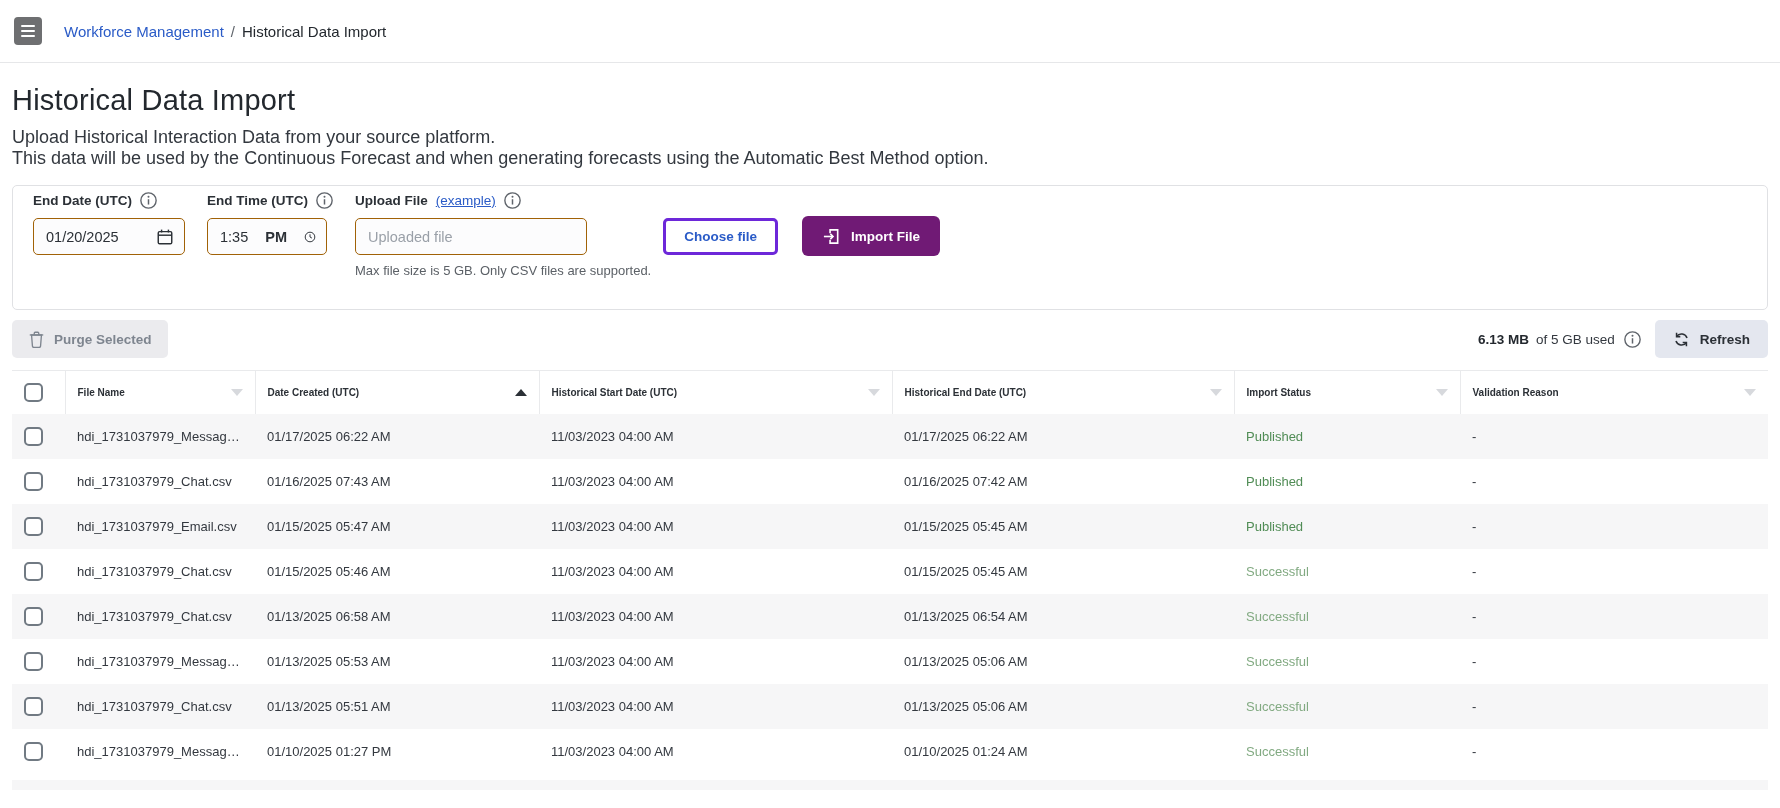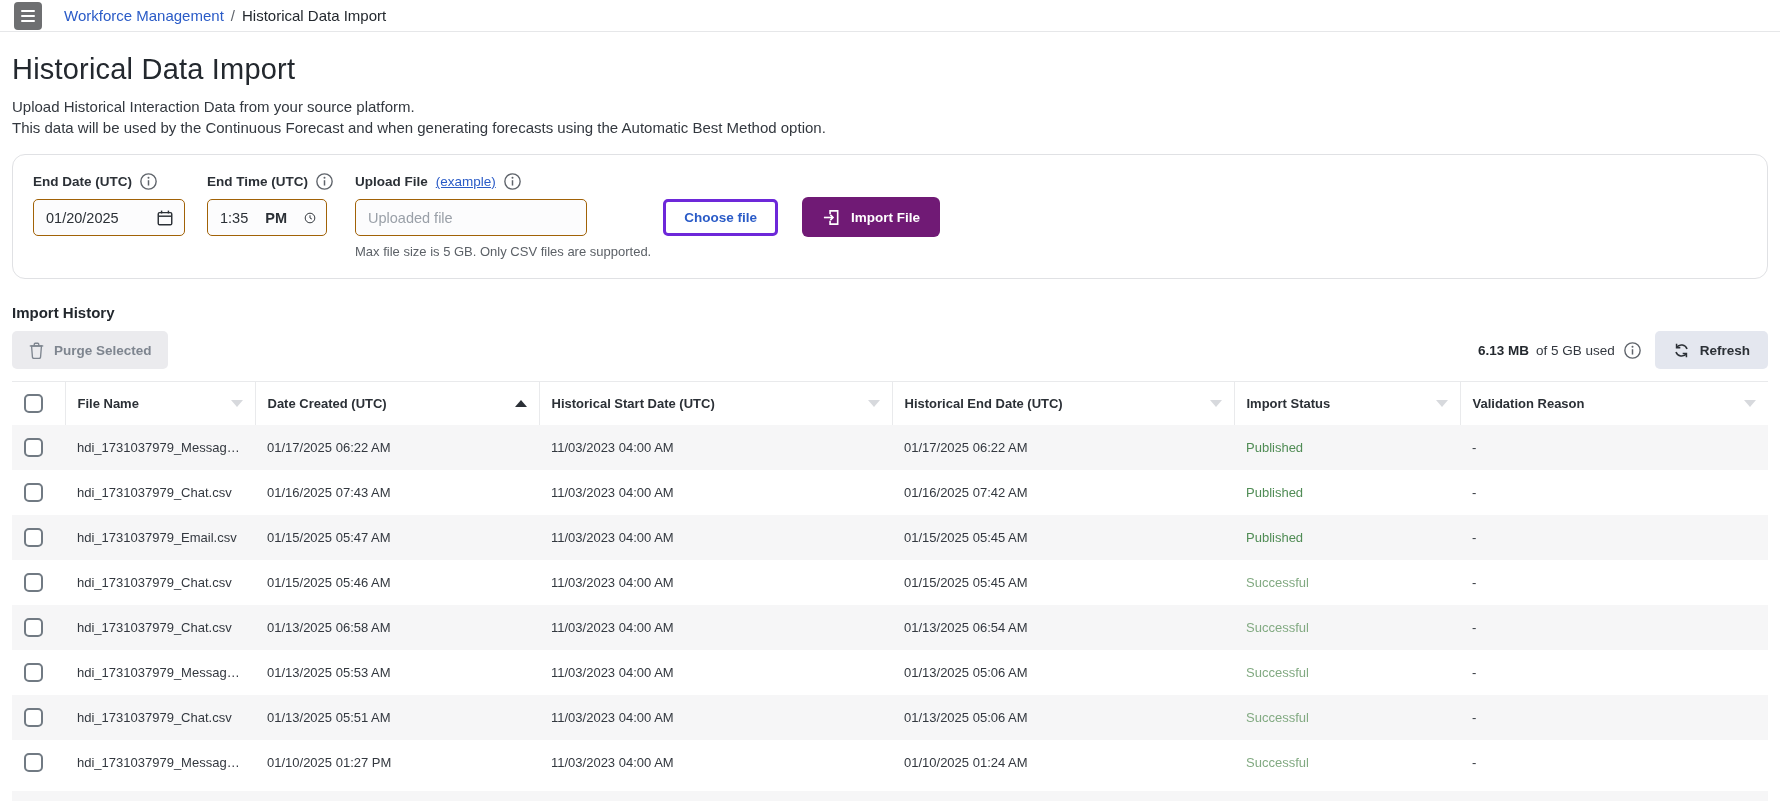--- a/index.html
+++ b/index.html
@@ -1,39 +1,39 @@
 <!DOCTYPE html>
 <html><head>
 <meta charset="utf-8">
 <style>
   * { box-sizing: border-box; margin: 0; padding: 0; }
   html, body { width: 1780px; height: 808px; overflow: hidden; background: #ffffff;
     font-family: "Liberation Sans", sans-serif; color: #33383f; }
 
   
-  .topbar { height: 32px; display: flex; align-items: center; padding: 0 14px;
+  .topbar { height: 63px; display: flex; align-items: center; padding: 0 14px;
     border-bottom: 1px solid #e6e7e9; background: #fff; }
   .menu-btn { width: 28px; height: 28px; background: #6e6f71; border: none; border-radius: 4px;
     display: inline-flex; flex-direction: column; justify-content: center; align-items: center;
     gap: 3px; cursor: pointer; }
   .menu-btn span { display: block; width: 14px; height: 2px; background: #ffffff; border-radius: 1px; }
   .breadcrumb { margin-left: 22px; font-size: 15px; display: flex; align-items: center; gap: 7px; }
   .breadcrumb a { color: #2a5bc7; text-decoration: none; cursor: pointer; }
   .breadcrumb .sep { color: #5f646b; }
   .breadcrumb .current { color: #23282e; }
 
   .content { padding: 0 12px; }
 
   
   h1.page-title { margin: 21px 0 10px 0; font-size: 29px; font-weight: 500; color: #23282e; letter-spacing: .2px; }
-  .page-desc { font-size: 15px; line-height: 21px; color: #33383f; }
-
-  
-  .form-panel { margin-top: 16px; border: 1px solid #e0e1e4; border-radius: 13px; background: #fff;
-    padding: 18px 20px 14px 20px; height: 125px; }
+  .page-desc { font-size: 18px; line-height: 21px; color: #33383f; }
+
+  
+  .form-panel { margin-top: 16px; border: 1px solid #e0e1e4; border-radius: 5px; background: #fff;
+    padding: 6px 20px 14px 20px; height: 125px; }
   .form-row { display: flex; align-items: flex-start; }
   .field { margin-right: 22px; }
   .field-label { display: flex; align-items: center; gap: 8px; font-size: 13.5px; font-weight: bold;
     color: #2b3036; margin-bottom: 9px; }
   .info-icon { width: 17px; height: 17px; flex: 0 0 auto; color: #5f646b; }
   .input-box { height: 37px; border: 1px solid #a16207; border-radius: 5px; background: #fcfcfd;
     display: flex; align-items: center; padding: 0 10px 0 12px; font-size: 14.5px; color: #2b3036; }
   .date-input { width: 152px; justify-content: space-between; }
   .time-input { width: 120px; gap: 17px; justify-content: flex-end; }
   .time-input .meridiem { font-weight: bold; }
@@ -57,21 +57,21 @@
   .toolbar-right { display: flex; align-items: center; gap: 14px; }
   .storage { display: flex; align-items: center; gap: 5px; font-size: 13.5px; color: #33383f; }
   .storage .used { font-weight: bold; color: #23282e; margin-right: 2px; }
   .refresh-btn { height: 38px; padding: 0 18px; background: #e4e7ef; border: none; color: #2b3036;
     gap: 10px; }
   .refresh-btn svg { width: 17px; height: 17px; }
 
   
   table.history { margin-top: 12px; width: 100%; border-collapse: collapse; table-layout: fixed; }
   thead th { height: 43px; background: #fff; border-top: 1px solid #e9eaec; border-right: 1px solid #e9eaec;
-    font-size: 13px; font-weight: bold; color: #2b3036; text-align: left; padding: 0 12px; }
+    font-size: 10px; font-weight: bold; color: #2b3036; text-align: left; padding: 0 12px; }
   thead th:last-child { border-right: none; }
   thead th .th-inner { display: flex; align-items: center; justify-content: space-between; }
   .sort-caret { width: 0; height: 0; }
   .sort-caret.inactive { border-left: 6px solid transparent; border-right: 6px solid transparent;
     border-top: 7px solid #d7d9dd; }
   .sort-caret.asc { border-left: 6px solid transparent; border-right: 6px solid transparent;
     border-bottom: 7px solid #2b3036; }
   tbody td { height: 45px; font-size: 13px; color: #33383f; padding: 0 12px; white-space: nowrap;
     overflow: hidden; text-overflow: ellipsis; }
   tbody tr:nth-child(odd) { background: #f6f6f7; }
@@ -170,21 +170,20 @@
           <path d="M8.5 6.5 V3 h8 v14 h-8 v-3.5"></path>
           <line x1="2" y1="10" x2="11.5" y2="10"></line>
           <polyline points="8.8,7.2 11.6,10 8.8,12.8"></polyline>
         </svg>
         <span>Import File</span>
       </button>
 
     </div>
   </div>
 
-  <div class="history-title">Import History</div>
 
   <div class="toolbar">
     <button class="btn purge-btn">
       <svg viewBox="0 0 18 20" fill="none" stroke="#7e858f" stroke-width="1.5">
         <path d="M3.5 5.5 h11 l-1 12.5 a1.5 1.5 0 0 1 -1.5 1.3 h-6 a1.5 1.5 0 0 1 -1.5 -1.3 z"></path>
         <line x1="1.5" y1="5.5" x2="16.5" y2="5.5"></line>
         <path d="M6.5 5.5 v-2 a1 1 0 0 1 1-1 h3 a1 1 0 0 1 1 1 v2"></path>
       </svg>
       <span>Purge Selected</span>
     </button>

